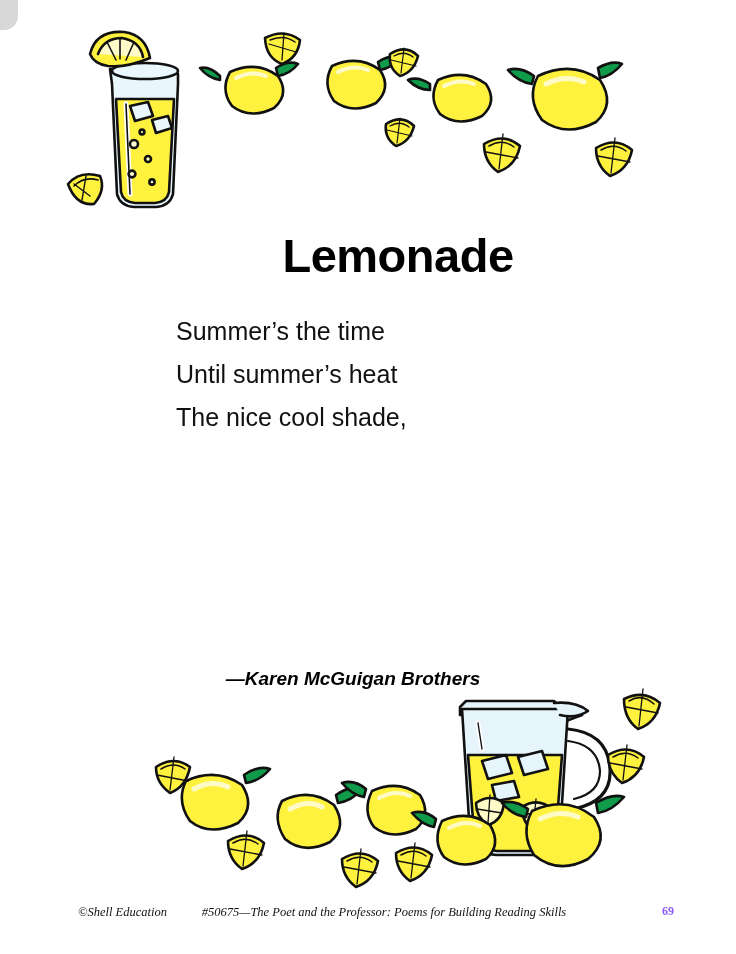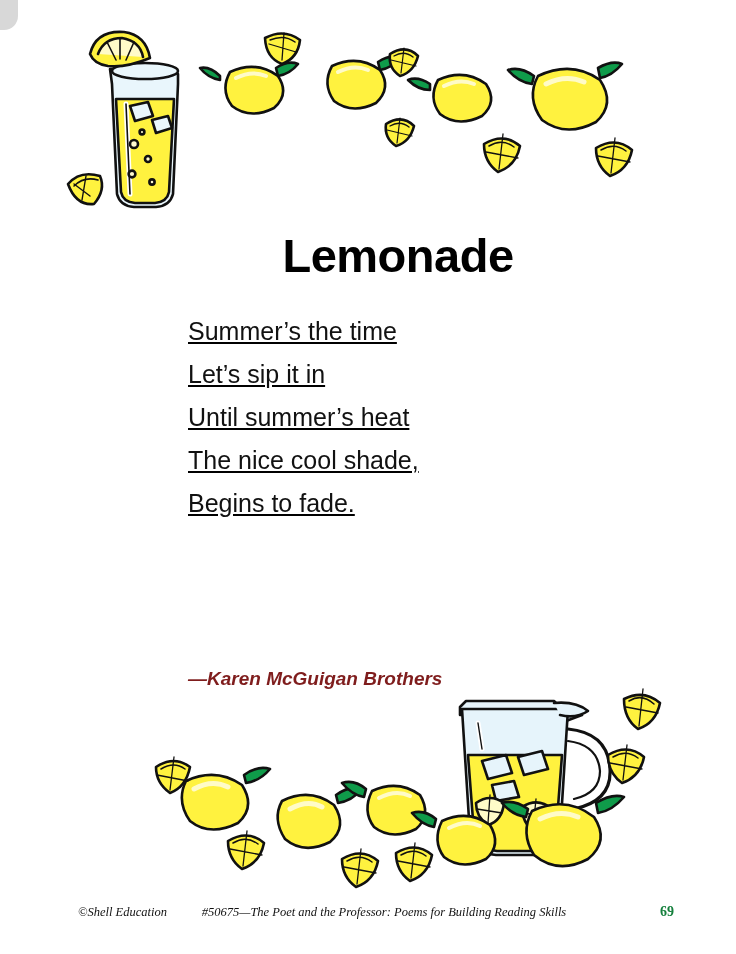--- a/index.html
+++ b/index.html
@@ -59,43 +59,42 @@
     font-size: 47px;
     font-weight: bold;
     letter-spacing: -0.5px;
     color: #000000;
     font-family: "Liberation Sans", sans-serif;
     padding-left: 30px;
   }
 
   .poem-body {
     position: absolute;
-    left: 188px;
+    left: 176px;
     top: 310px;
     width: 420px;
-    text-decoration: underline;
   }
   .poem-line {
     font-size: 25px;
     line-height: 43px;
     color: #111111;
     white-space: pre;
     font-family: "Liberation Sans", sans-serif;
   }
 
   .poem-attribution {
     position: absolute;
     left: 188px;
     top: 668px;
     width: 330px;
-    text-align: left;
+    text-align: center;
     font-size: 19px;
     font-style: italic;
     font-weight: bold;
-    color: #7f1d1d;
+    color: #000000;
     font-family: "Liberation Sans", sans-serif;
   }
 
   
   .footer {
     position: absolute;
     left: 0;
     top: 905px;
     width: 736px;
     height: 30px;
@@ -118,24 +117,24 @@
     font-size: 12.5px;
     font-style: italic;
     font-family: "Liberation Serif", serif;
     color: #111111;
     padding-left: 16px;
   }
   .footer-page {
     position: absolute;
     right: 62px;
     top: -1px;
-    font-size: 14px;
+    font-size: 12px;
     font-weight: bold;
     font-family: "Liberation Serif", serif;
-    color: #15803d;
+    color: #8b5cf6;
   }
 </style>
 </head>
 <body>
 
 <div class="page">
 
   <div class="corner-mark"></div>
 
   <div class="art-top">
@@ -207,24 +206,22 @@
         <path d="M555 114 L551 149 M538 132 L570 138" stroke="#111111" stroke-width="1.3"></path>
 
       </g>
     </svg>
   </div>
 
   <div class="poem-title">Lemonade</div>
 
   <div class="poem-body">
     <div class="poem-line">Summer’s the time</div>
-    <div class="poem-line">Let’s sip it in</div>
     <div class="poem-line">Until summer’s heat</div>
     <div class="poem-line">The nice cool shade,</div>
-    <div class="poem-line">Begins to fade.</div>
   </div>
 
   <div class="poem-attribution">—Karen McGuigan Brothers</div>
 
   <div class="art-bottom">
     <svg width="560" height="215" viewBox="0 0 560 215" xmlns="http://www.w3.org/2000/svg">
       <g stroke="#111111" stroke-width="2.6" stroke-linejoin="round" stroke-linecap="round" fill="none">
 
         <path d="M330 30 L430 30 L436 36 L452 30 L444 24 L430 22
                  L424 16 L336 16 L330 22 Z" fill="#E6F4FB"></path>

